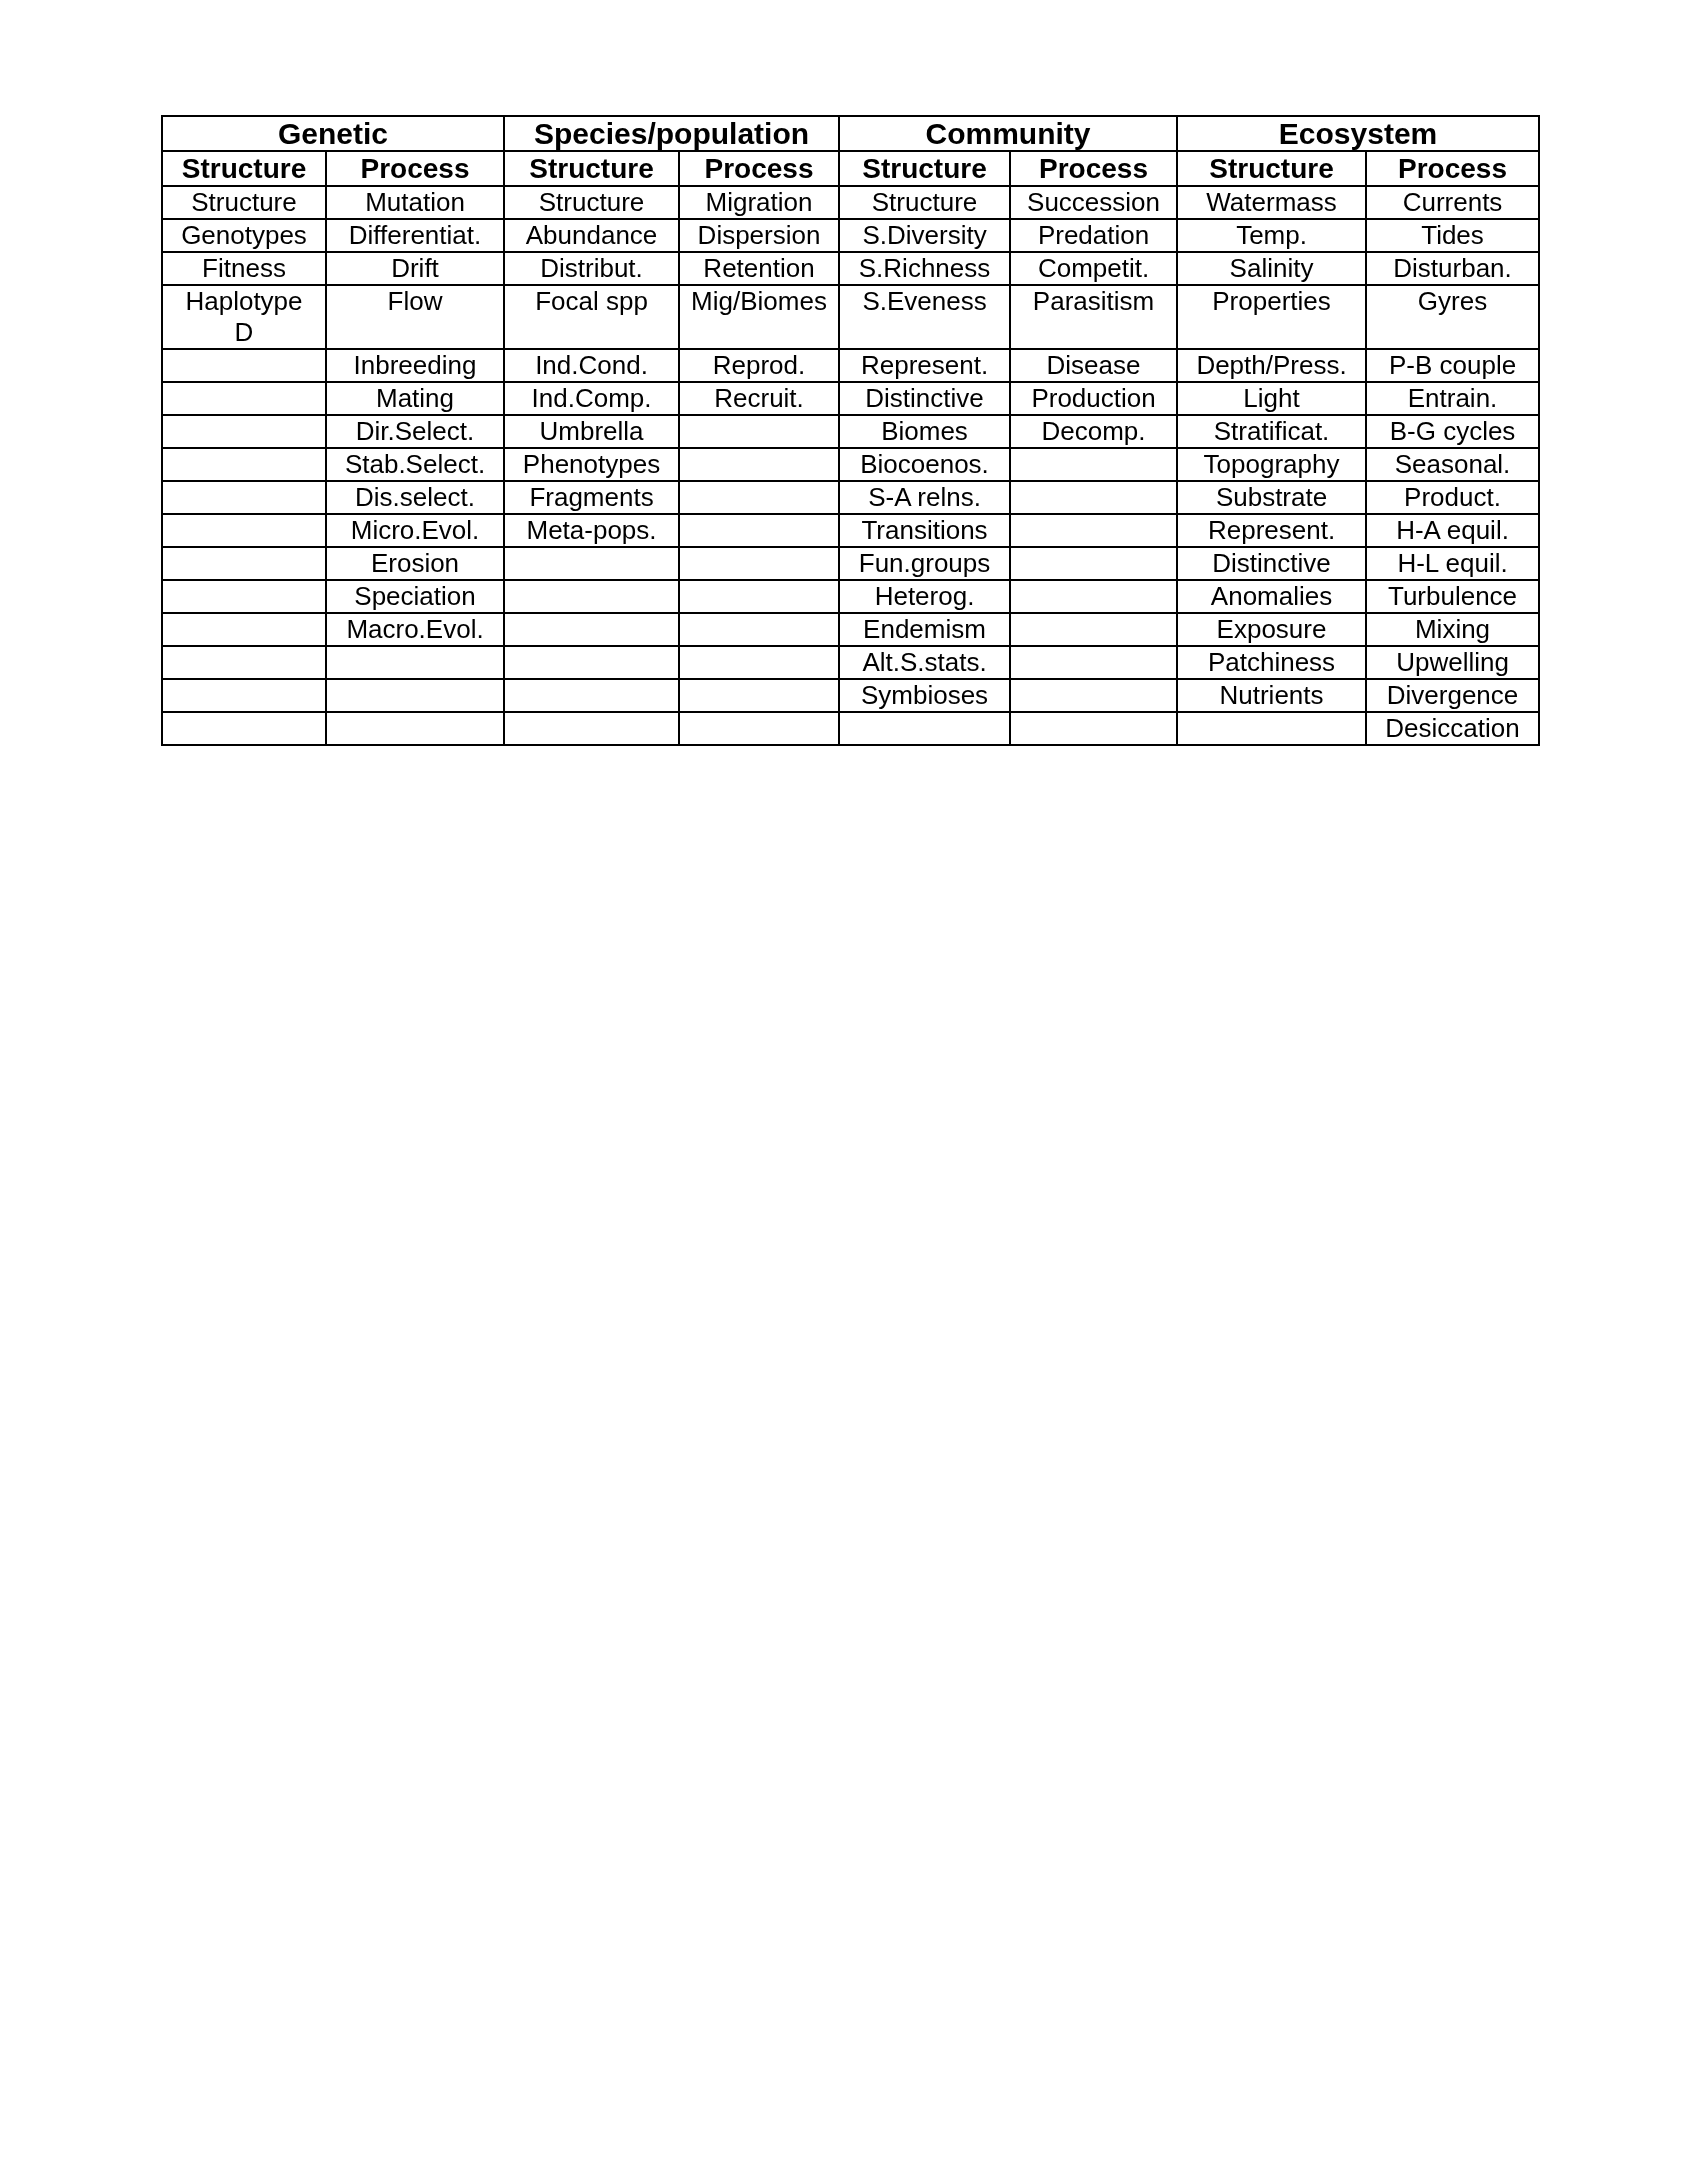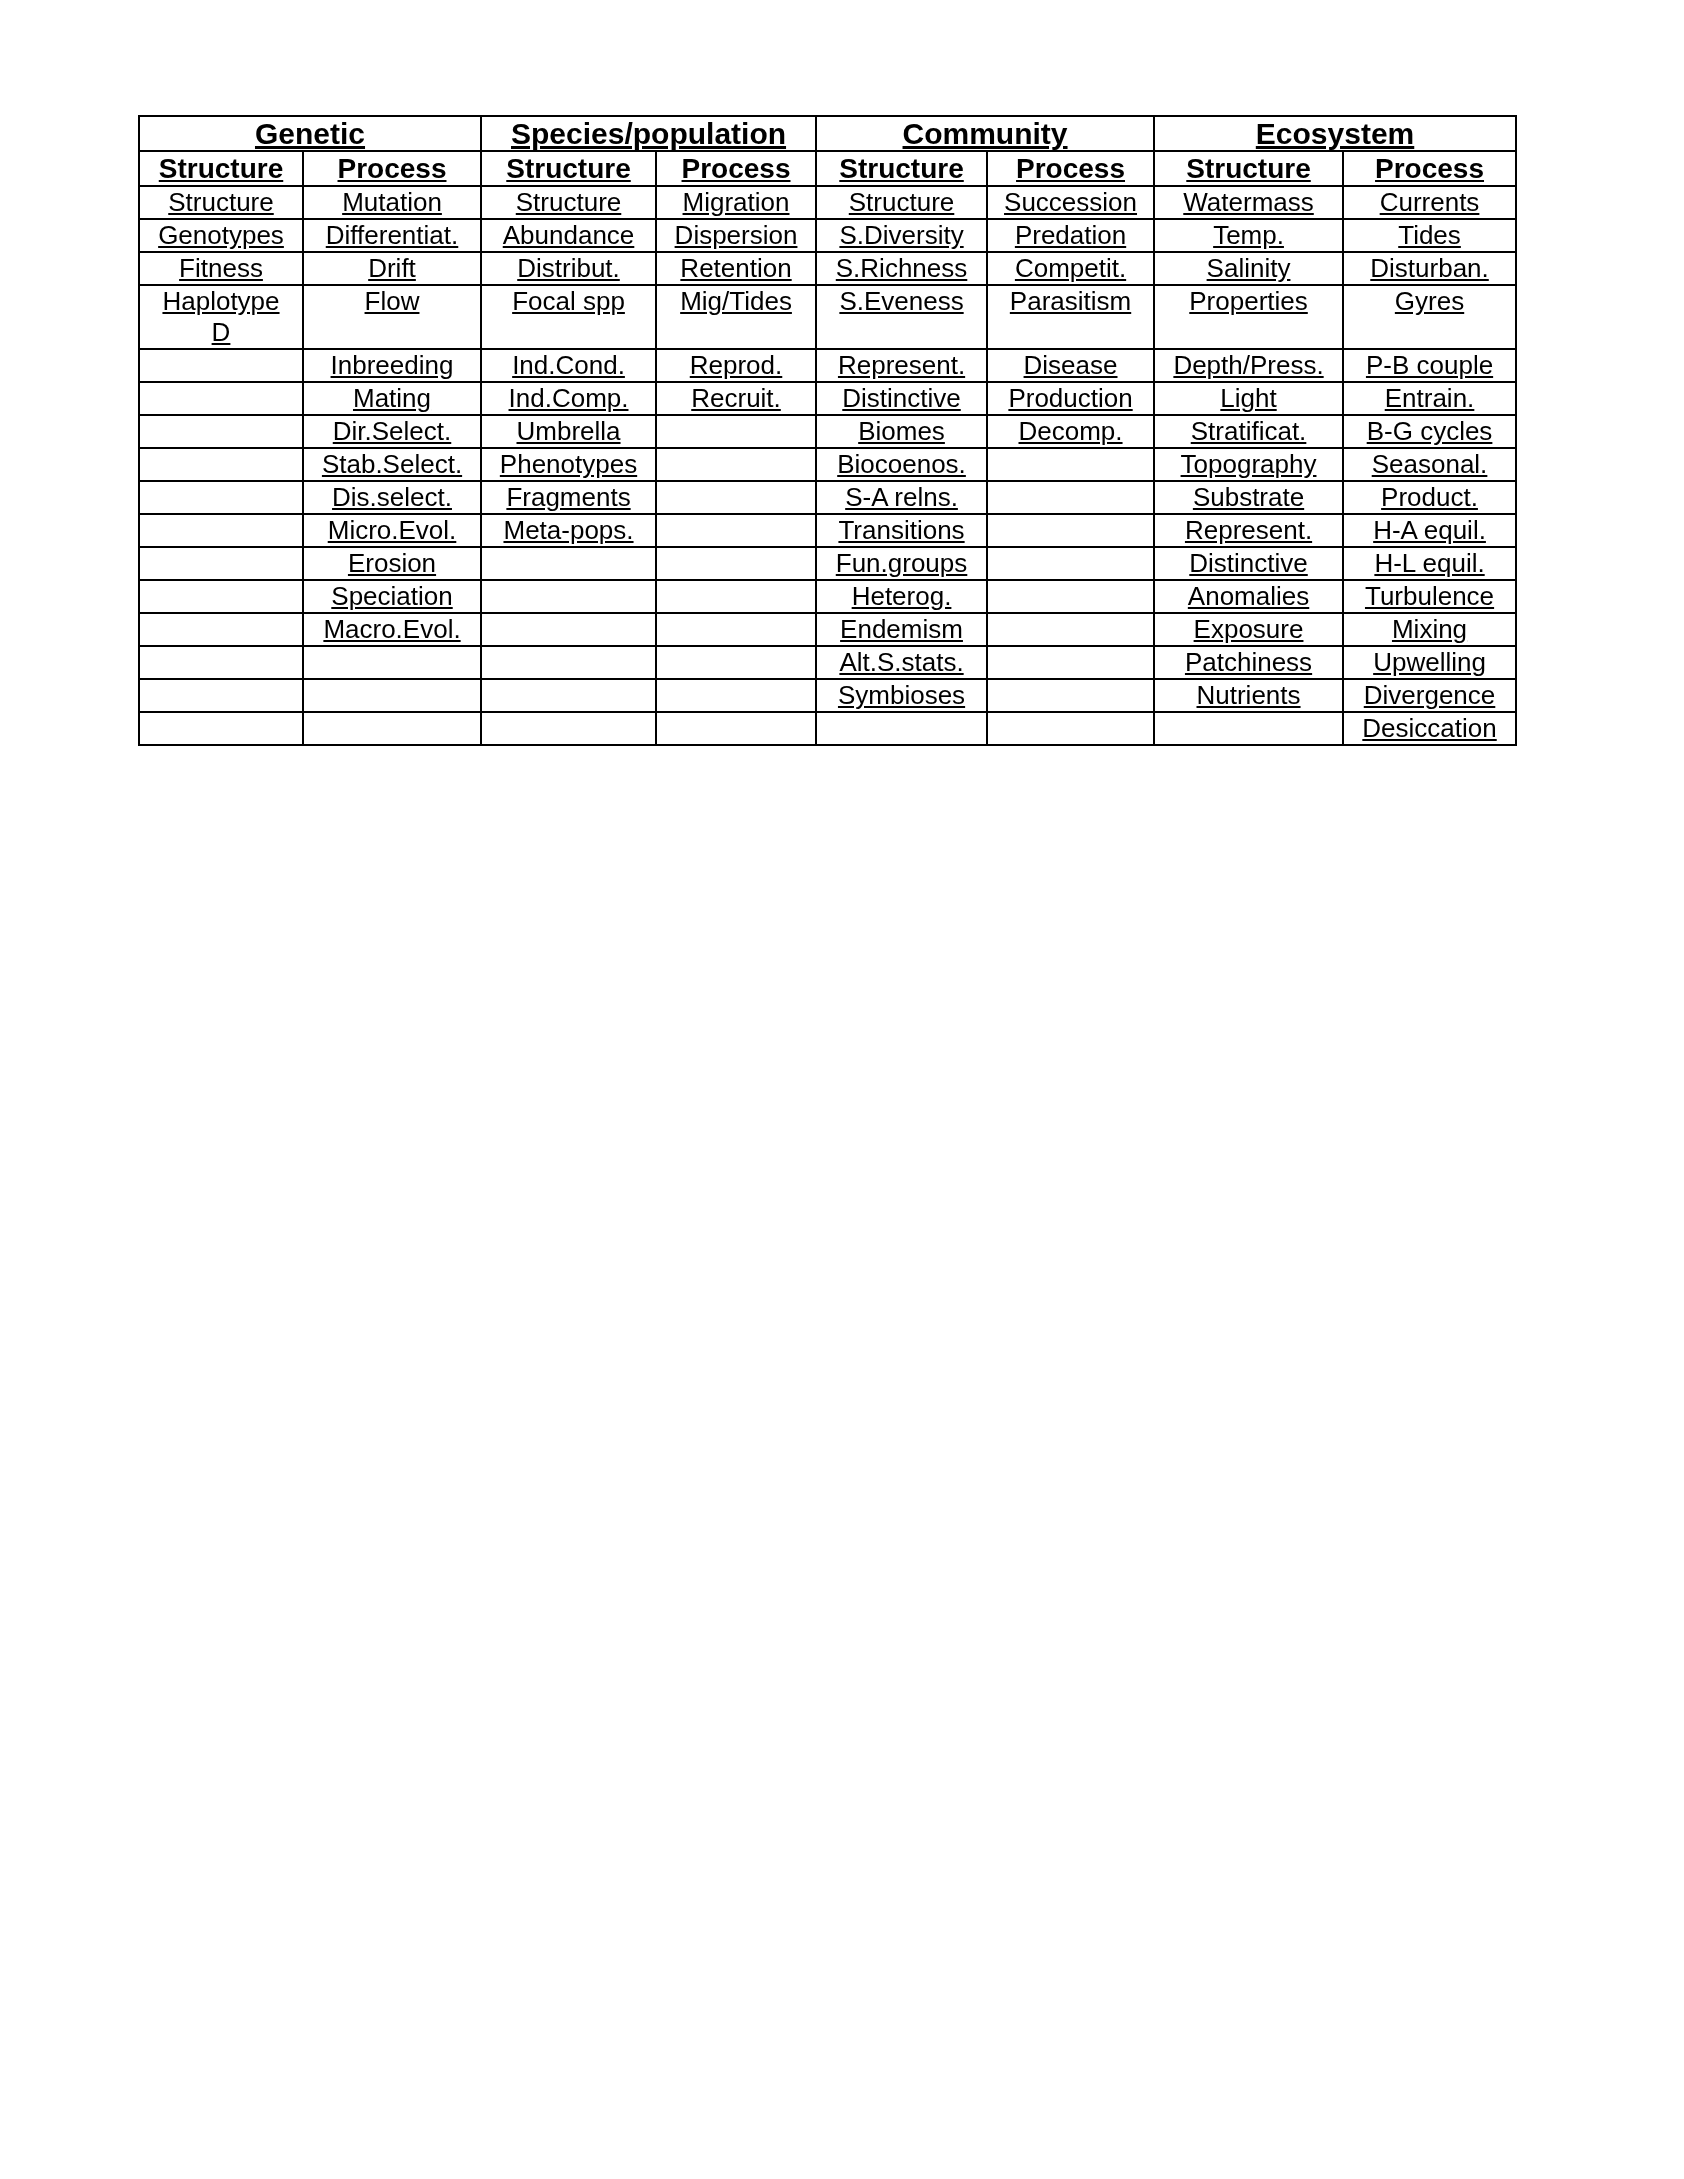--- a/index.html
+++ b/index.html
@@ -9,23 +9,22 @@
   }
   body {
     position: relative;
     width: 1684px;
     height: 2179px;
     font-family: "Liberation Sans", sans-serif;
     color: #000000;
   }
   .sheet {
     position: absolute;
-    left: 138px;
+    left: 161px;
     top: 115px;
-    text-decoration: underline;
   }
   table.matrix {
     border-collapse: collapse;
     table-layout: fixed;
     width: 1379px;
     background: #ffffff;
   }
   table.matrix th,
   table.matrix td {
     border: 2px solid #000000;
@@ -117,21 +116,21 @@
           <td>S.Richness</td>
           <td>Competit.</td>
           <td>Salinity</td>
           <td>Disturban.</td>
         </tr>
         <tr>
           <td>Haplotype
 D</td>
           <td>Flow</td>
           <td>Focal spp</td>
-          <td>Mig/Tides</td>
+          <td>Mig/Biomes</td>
           <td>S.Eveness</td>
           <td>Parasitism</td>
           <td>Properties</td>
           <td>Gyres</td>
         </tr>
         <tr>
           <td></td>
           <td>Inbreeding</td>
           <td>Ind.Cond.</td>
           <td>Reprod.</td>

